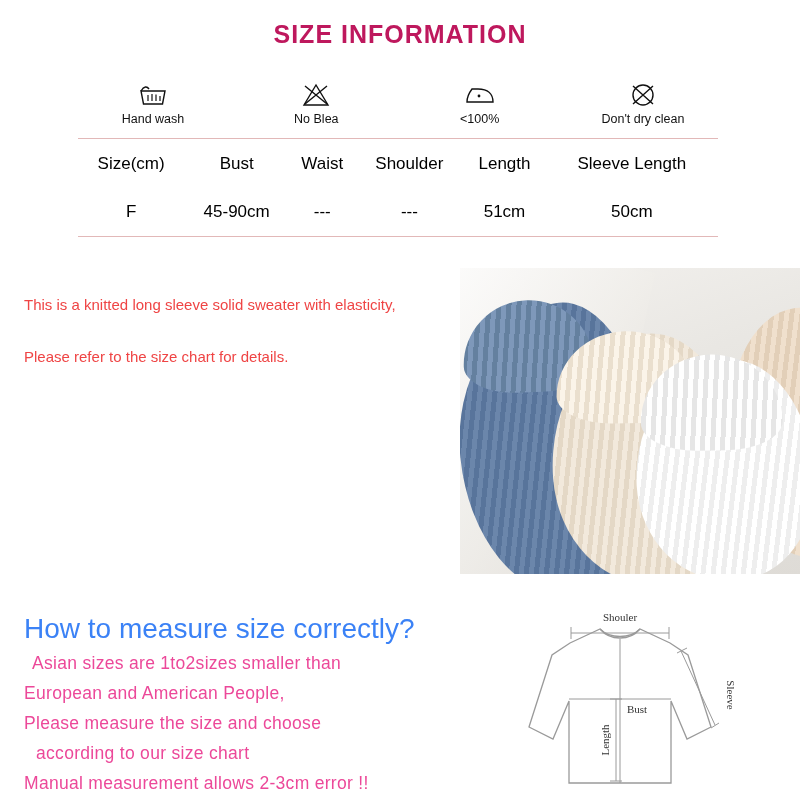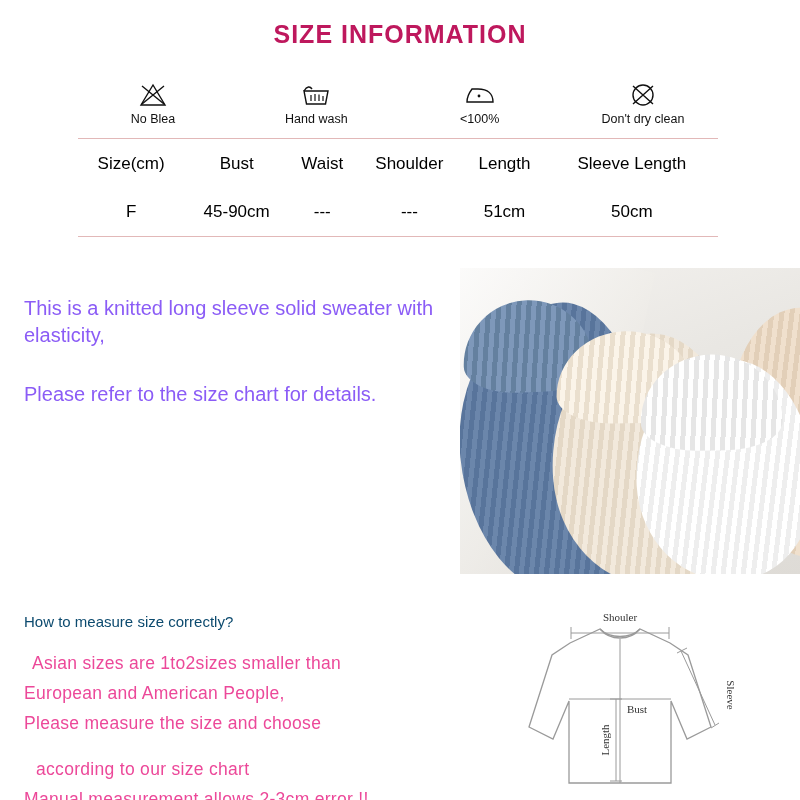--- a/index.html
+++ b/index.html
@@ -82,22 +82,22 @@
   .size-table tr.data-row td {
     border-bottom: 1px solid #e2b8b8;
   }
 
   
   .desc {
     position: absolute;
     left: 24px;
     top: 295px;
     width: 430px;
-    color: #8b5cf6;
-    font-size: 20px;
+    color: #ef4444;
+    font-size: 15px;
     line-height: 1.35;
   }
   .desc p {
     margin: 0 0 32px 0;
   }
   .desc p.indent { padding-left: 8px; }
 
   
   .photo {
     position: absolute;
@@ -201,76 +201,76 @@
       #f0e0cd 0px, #f0e0cd 5px, #e2cfb8 5px, #e2cfb8 10px);
     transform: rotate(-7deg);
     border-radius: 55% 45% 45% 50% / 55% 55% 45% 45%;
   }
 
   
   .howto-title {
     position: absolute;
     left: 24px;
     top: 613px;
-    color: #0c4a6e;
-    font-size: 15px;
+    color: #3b82f6;
+    font-size: 28px;
   }
   .howto-lines {
     position: absolute;
     left: 24px;
     top: 648px;
     width: 500px;
     font-size: 17.5px;
     line-height: 30px;
     color: #ec4899;
     letter-spacing: .3px;
   }
   .howto-lines div { white-space: nowrap; }
   .howto-lines .i1 { padding-left: 8px; }
-  .howto-lines .i2 { padding-left: 12px; margin-top: 16px; }
+  .howto-lines .i2 { padding-left: 12px; }
 
   
   .diagram {
     position: absolute;
     left: 475px;
     top: 595px;
     width: 290px;
     height: 200px;
   }
 
   svg { display: block; }
 </style>
 </head>
 <body>
 
 <div class="page">
 
   <div class="title">SIZE INFORMATION</div>
 
   <div class="care-row">
-
-    <div class="care-item">
-      <div class="care-icon">
-        <svg width="30" height="26" viewBox="0 0 30 26">
-          <path d="M15 3 L27 23 H3 Z" fill="none" stroke="#111" stroke-width="1.4"></path>
-          <path d="M4 4 L26 22 M26 4 L4 22" stroke="#111" stroke-width="1.4"></path>
-        </svg>
-      </div>
-      <div class="care-label">No Blea</div>
-    </div>
 
     <div class="care-item">
       <div class="care-icon">
         <svg width="30" height="26" viewBox="0 0 30 26">
           <path d="M3 9 H27 L24.5 22 H5.5 Z" fill="none" stroke="#111" stroke-width="1.4"></path>
           <path d="M3 9 C6 4, 9 4, 11 7" fill="none" stroke="#111" stroke-width="1.4"></path>
           <path d="M10 13 v6 M14 12 v7 M18 12.5 v6.5 M22 14 v5" stroke="#111" stroke-width="1.2" fill="none"></path>
         </svg>
       </div>
       <div class="care-label">Hand wash</div>
+    </div>
+
+    <div class="care-item">
+      <div class="care-icon">
+        <svg width="30" height="26" viewBox="0 0 30 26">
+          <path d="M15 3 L27 23 H3 Z" fill="none" stroke="#111" stroke-width="1.4"></path>
+          <path d="M4 4 L26 22 M26 4 L4 22" stroke="#111" stroke-width="1.4"></path>
+        </svg>
+      </div>
+      <div class="care-label">No Blea</div>
     </div>
 
     <div class="care-item">
       <div class="care-icon">
         <svg width="34" height="26" viewBox="0 0 34 26">
           <path d="M4 20 H30 C30 12, 25 7, 15 7 L9 7 C6 11, 4 16, 4 20 Z" fill="none" stroke="#111" stroke-width="1.4"></path>
           <circle cx="16" cy="14" r="1.4" fill="#111"></circle>
         </svg>
       </div>
       <div class="care-label">&lt;100%</div>

